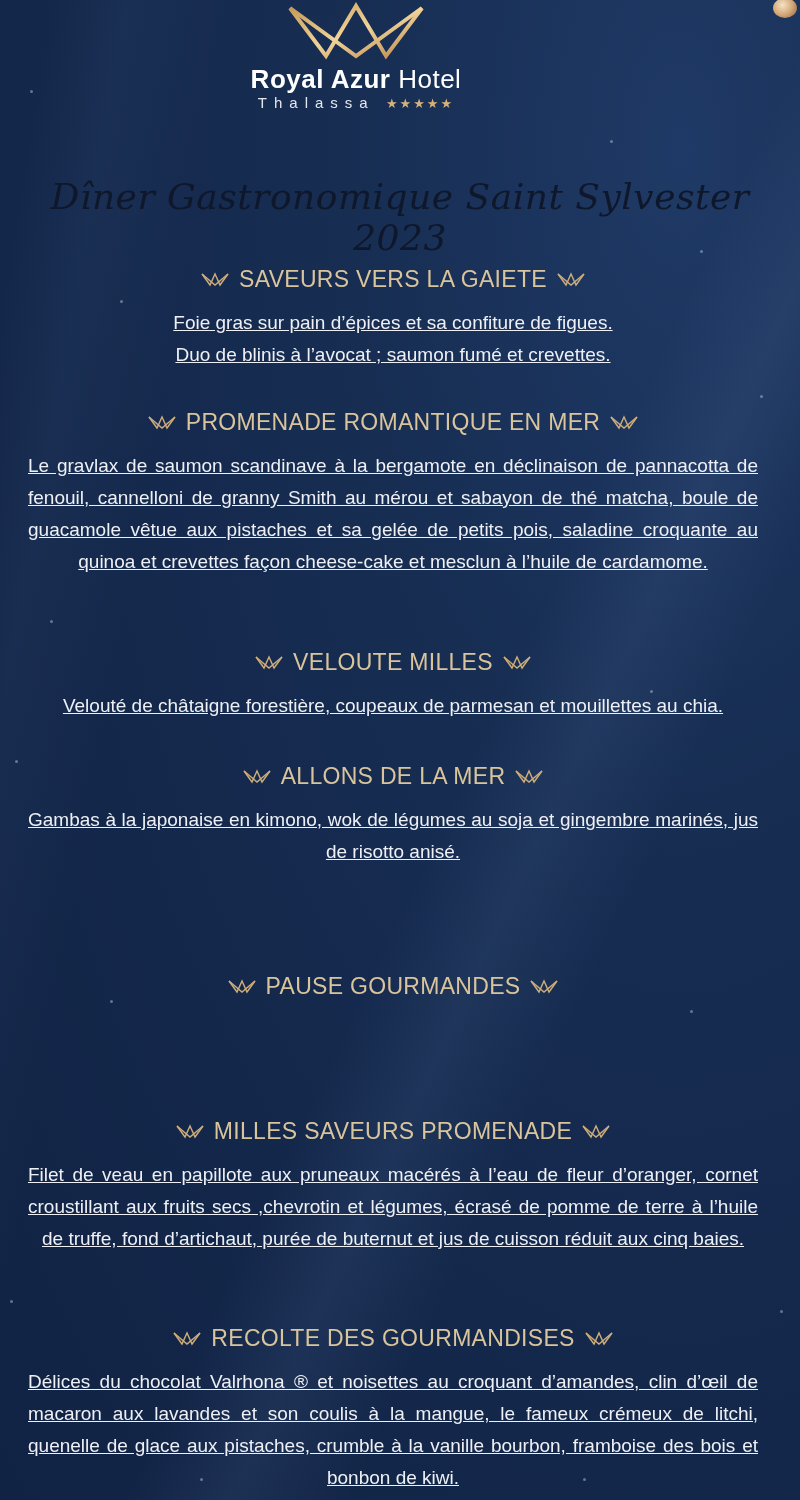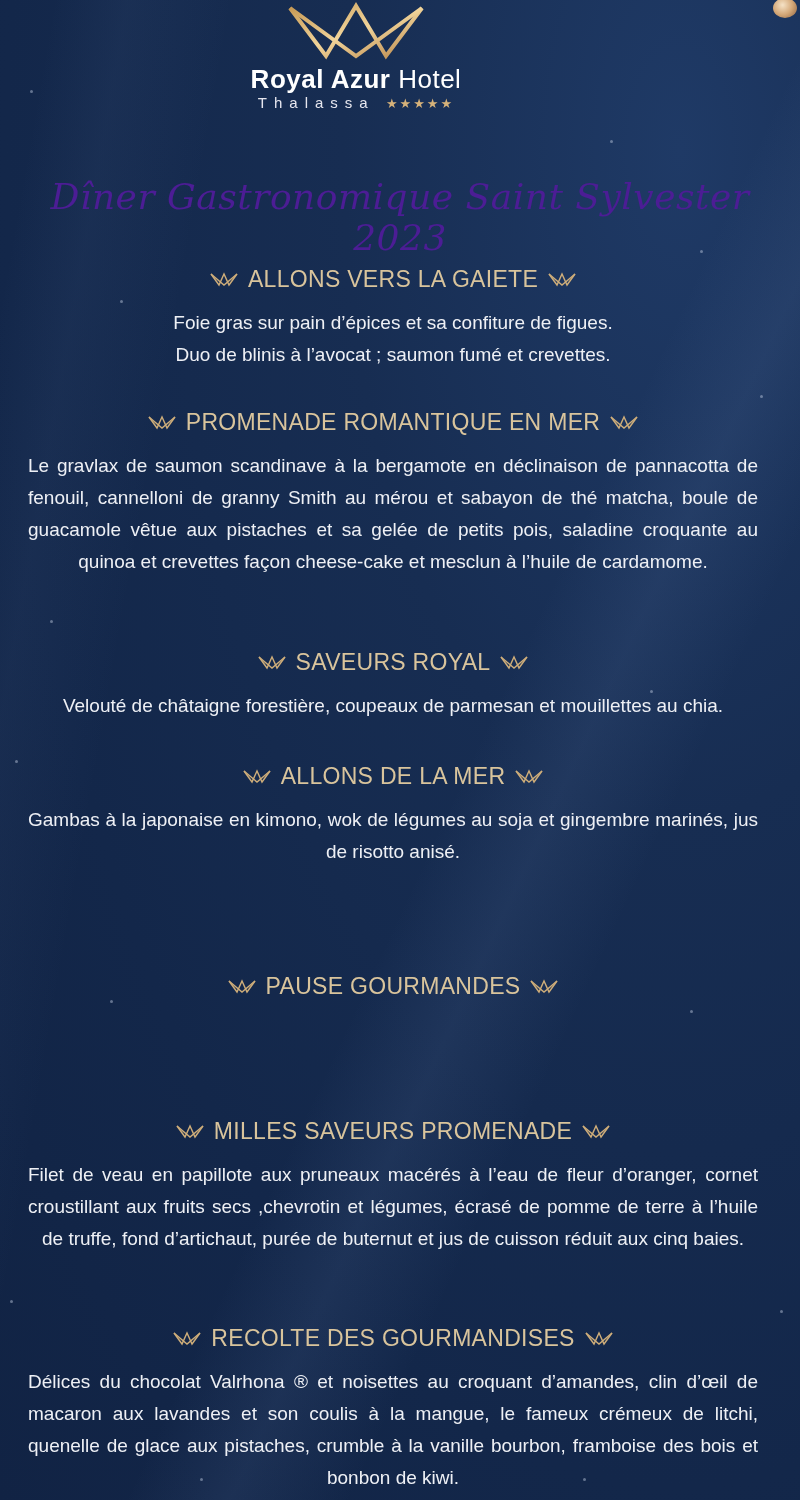--- a/index.html
+++ b/index.html
@@ -23,31 +23,31 @@
   .logo { position: absolute; top: 0; left: 0; width: 712px; text-align: center; }
   .logo svg { display: block; margin: 2px auto 0; }
   .logo-name { color: #ffffff; font-size: 26px; margin-top: 4px; letter-spacing: 0.5px; line-height: 30px; }
   .logo-name b { font-weight: bold; }
   .logo-name span.light { font-weight: normal; }
   .logo-sub { color: #e6e6ee; font-size: 15px; letter-spacing: 7px; line-height: 18px; margin-top: 0; }
   .logo-sub .stars { color: #d6b27a; letter-spacing: 2px; font-size: 13px; }
   .title {
     position: absolute; top: 176px; left: 0; width: 800px; text-align: center;
     font-family: "DejaVu Serif", serif; font-style: italic;
-    font-size: 36px; color: #4c1d95; letter-spacing: 0.5px;
+    font-size: 36px; color: #0f172a; letter-spacing: 0.5px;
   }
   .section { position: absolute; left: 28px; width: 730px; text-align: center; }
   .sec-head {
     display: flex; justify-content: center; align-items: center; gap: 10px;
     color: #d9c49c; font-size: 23px; letter-spacing: 0.3px; height: 32px;
   }
   .sec-head .crown { width: 28px; height: 16px; }
   .sec-body { color: #eef0f5; font-size: 19px; line-height: 32px; margin-top: 12px; }
   .sec-body.justify { text-align: justify; text-align-last: center; }
-  .sec-body p { margin: 0; }
+  .sec-body p { margin: 0; text-decoration: underline; }
 </style>
 </head>
 <body>
 
 <div class="sheen"></div>
 
 <div class="star" style="top:90px;left:30px"></div>
 <div class="star" style="top:140px;left:610px"></div>
 <div class="star" style="top:250px;left:700px"></div>
 <div class="star" style="top:300px;left:120px"></div>
@@ -87,21 +87,21 @@
 </div>
 
 <div class="title">Dîner Gastronomique Saint Sylvester 2023</div>
 
 <div class="section" style="top:263px">
   <div class="sec-head">
     <svg class="crown" viewBox="0 0 28 16">
         <polyline points="1,3 9,14 14,3 19,14 27,3" fill="none" stroke="#cfae7a" stroke-width="1.4"></polyline>
         <polyline points="1,3 14,14 27,3" fill="none" stroke="#cfae7a" stroke-width="1.4"></polyline>
       </svg>
-    <span>ALLONS VERS LA GAIETE</span>
+    <span>SAVEURS VERS LA GAIETE</span>
     <svg class="crown" viewBox="0 0 28 16">
         <polyline points="1,3 9,14 14,3 19,14 27,3" fill="none" stroke="#cfae7a" stroke-width="1.4"></polyline>
         <polyline points="1,3 14,14 27,3" fill="none" stroke="#cfae7a" stroke-width="1.4"></polyline>
       </svg>
   </div>
   <div class="sec-body">
     <p>Foie gras sur  pain d’épices et sa confiture de figues.</p>
     <p>Duo de blinis à l’avocat ; saumon fumé et crevettes.</p>
   </div>
 </div>
@@ -122,21 +122,21 @@
     <p>Le gravlax de saumon scandinave à la bergamote en déclinaison de pannacotta de fenouil, cannelloni de granny Smith au mérou et sabayon de thé matcha, boule de guacamole vêtue aux pistaches et sa gelée de petits pois, saladine croquante au quinoa et crevettes façon cheese-cake et mesclun à l’huile de cardamome.</p>
   </div>
 </div>
 
 <div class="section" style="top:646px">
   <div class="sec-head">
     <svg class="crown" viewBox="0 0 28 16">
         <polyline points="1,3 9,14 14,3 19,14 27,3" fill="none" stroke="#cfae7a" stroke-width="1.4"></polyline>
         <polyline points="1,3 14,14 27,3" fill="none" stroke="#cfae7a" stroke-width="1.4"></polyline>
       </svg>
-    <span>SAVEURS ROYAL</span>
+    <span>VELOUTE MILLES</span>
     <svg class="crown" viewBox="0 0 28 16">
         <polyline points="1,3 9,14 14,3 19,14 27,3" fill="none" stroke="#cfae7a" stroke-width="1.4"></polyline>
         <polyline points="1,3 14,14 27,3" fill="none" stroke="#cfae7a" stroke-width="1.4"></polyline>
       </svg>
   </div>
   <div class="sec-body">
     <p>Velouté de châtaigne forestière, coupeaux de parmesan et mouillettes au chia.</p>
   </div>
 </div>
 

